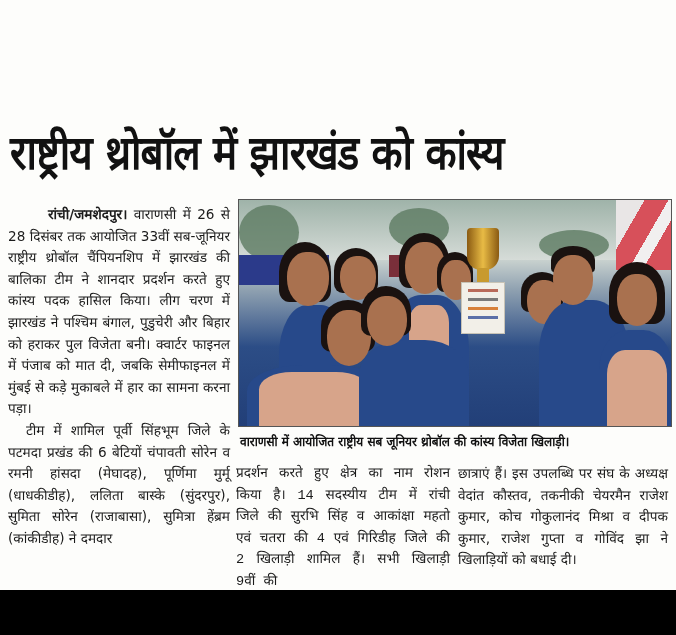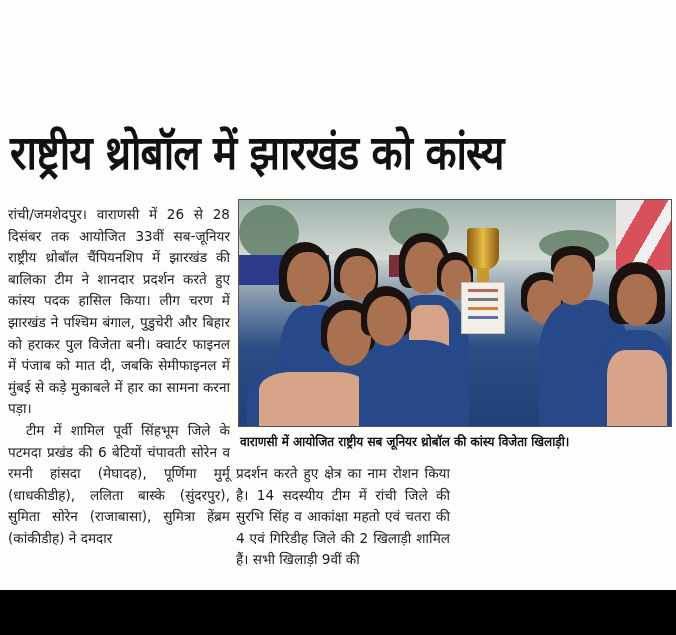--- a/index.html
+++ b/index.html
@@ -19,23 +19,23 @@
     font-family: "DejaVu Sans", sans-serif; font-weight: bold; font-size: 47px;
     line-height: 70px; color: #111; white-space: nowrap; letter-spacing: -1px;
     transform: scaleX(0.86); transform-origin: left center;
   }
   .col {
     position: absolute; font-family: "DejaVu Sans", sans-serif; font-size: 13.6px;
     line-height: 21.6px; color: #1b1b1b; text-align: justify;
   }
   .col p { margin: 0; }
   .col .indent { text-indent: 18px; }
-  .dateline { font-weight: normal; }
+  .dateline { font-weight: bold; margin-left: 40px; }
   .col-left { left: 8px; top: 204px; width: 222px; }
-  .col-mid { left: 236px; top: 463px; width: 214px; }
+  .col-mid { left: 236px; top: 463px; width: 214px; font-family: Liberation Mono, monospace; }
   .col-right { left: 458px; top: 463px; width: 210px; }
   .photo {
     position: absolute; left: 238px; top: 199px; width: 434px; height: 228px;
     border: 1px solid #555; overflow: hidden;
     background: linear-gradient(180deg, #b9c9c2 0%, #cfd7d2 25%, #8ea0b0 40%, #2c4d86 65%, #223f78 100%);
   }
   .photo .sky { position: absolute; left: 0; top: 0; width: 100%; height: 60px;
     background: linear-gradient(180deg, #9fb3a9, #d6dcd8); }
   .photo .tree { position: absolute; border-radius: 50%; background: #5d7a62; opacity: 0.8; }
   .photo .banner { position: absolute; left: 0; top: 55px; width: 90px; height: 30px; background: #2b3a8a; }
@@ -131,15 +131,16 @@
 
     <div class="body" style="left:120px;top:140px;width:110px;height:90px;"></div>
     <div class="hair" style="left:122px;top:86px;width:50px;height:50px;"></div>
     <div class="head" style="left:128px;top:96px;width:40px;height:50px;"></div>
   </div>
 
   <div class="caption">वाराणसी में आयोजित राष्ट्रीय सब जूनियर थ्रोबॉल की कांस्य विजेता खिलाड़ी।</div>
 
   <div class="col col-mid">प्रदर्शन करते हुए क्षेत्र का नाम रोशन किया है। 14 सदस्यीय टीम में रांची जिले की सुरभि सिंह व आकांक्षा महतो एवं चतरा की 4 एवं गिरिडीह जिले की 2 खिलाड़ी शामिल हैं। सभी खिलाड़ी 9वीं की</div>
 
+  <div class="col col-right">छात्राएं हैं। इस उपलब्धि पर संघ के अध्यक्ष वेदांत कौस्तव, तकनीकी चेयरमैन राजेश कुमार, कोच गोकुलानंद मिश्रा व दीपक कुमार, राजेश गुप्ता व गोविंद झा ने खिलाड़ियों को बधाई दी।</div>
 </div>
 
 <div class="bottom-bar"></div>
 
 </body></html>

